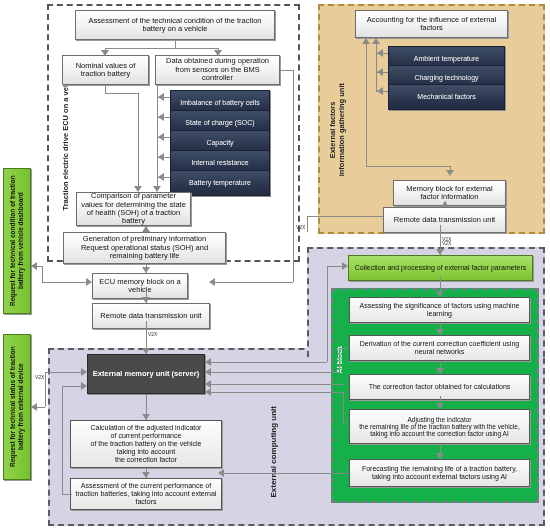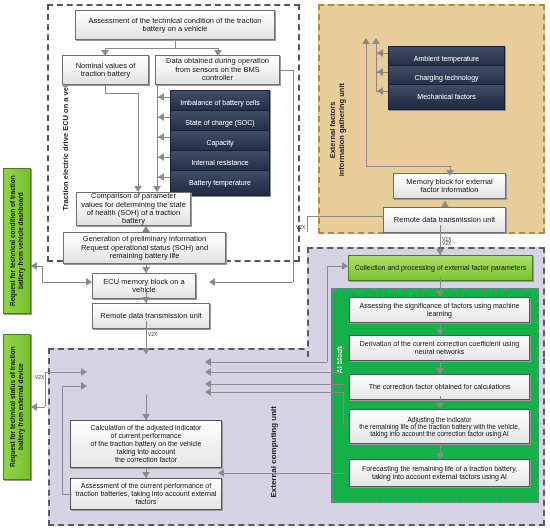--- a/index.html
+++ b/index.html
@@ -112,33 +112,35 @@
   <div class="bx bx-navy" style="left:170px;top:110px;width:100px;height:15px;font-size:7px;">State of charge (SOC)</div>
   <div class="bx bx-navy" style="left:170px;top:130px;width:100px;height:15px;font-size:7px;">Capacity</div>
   <div class="bx bx-navy" style="left:170px;top:150px;width:100px;height:15px;font-size:7px;">Internal resistance</div>
   <div class="bx bx-navy" style="left:170px;top:170px;width:100px;height:15px;font-size:7px;">Battery temperature</div>
 
   <div class="bx bx-grey" style="left:76px;top:192px;width:115px;height:34px;font-size:7.5px;">Comparison of parameter values for determining the state of health (SOH) of a traction battery</div>
 
   <div class="bx bx-grey" style="left:63px;top:232px;width:163px;height:32px;font-size:7.5px;white-space:pre-line;">Generation of preliminary information
 Request operational status (SOH) and remaining battery life</div>
 
-  <div class="bx bx-grey" style="left:92px;top:273px;width:104px;height:18px;font-size:7.5px;">ECU memory block on a vehicle</div>
+  <div class="bx bx-grey" style="left:92px;top:273px;width:96px;height:18px;font-size:7.5px;">ECU memory block on a vehicle</div>
 
   <div class="bx bx-grey" style="left:92px;top:303px;width:118px;height:18px;font-size:7.5px;">Remote data transmission unit</div>
 
+  <div class="bx bx-grey" style="left:355px;top:10px;width:153px;height:28px;font-size:7.5px;">Accounting for the influence of external factors</div>
 
   <div class="bx bx-navy" style="left:388px;top:46px;width:117px;height:15px;font-size:7px;">Ambient temperature</div>
   <div class="bx bx-navy" style="left:388px;top:65px;width:117px;height:15px;font-size:7px;">Charging technology</div>
   <div class="bx bx-navy" style="left:388px;top:84px;width:117px;height:15px;font-size:7px;">Mechanical factors</div>
 
-  <div class="bx bx-grey" style="left:393px;top:173px;width:113px;height:25px;font-size:7.5px;">Memory block for external factor information</div>
+  <div class="bx bx-grey" style="left:393px;top:180px;width:113px;height:25px;font-size:7.5px;">Memory block for external factor information</div>
 
   <div class="bx bx-grey" style="left:383px;top:207px;width:123px;height:18px;font-size:7.5px;">Remote data transmission unit</div>
 
+  <div class="bx bx-dark" style="left:87px;top:354px;width:118px;height:40px;font-size:7.5px;">External memory unit (server)</div>
 
   <div class="bx bx-lgrey" style="left:70px;top:420px;width:152px;height:48px;font-size:7px;white-space:pre-line;">Calculation of the adjusted indicator
 of current performance
 of the traction battery on the vehicle
 taking into account
 the correction factor</div>
 
   <div class="bx bx-lgrey" style="left:70px;top:478px;width:152px;height:32px;font-size:7px;">Assessment of the current performance of traction batteries, taking into account external factors</div>
 
   <div class="bx bx-green" style="left:348px;top:255px;width:185px;height:22px;font-size:7px;">Collection and processing of external factor parameters</div>

